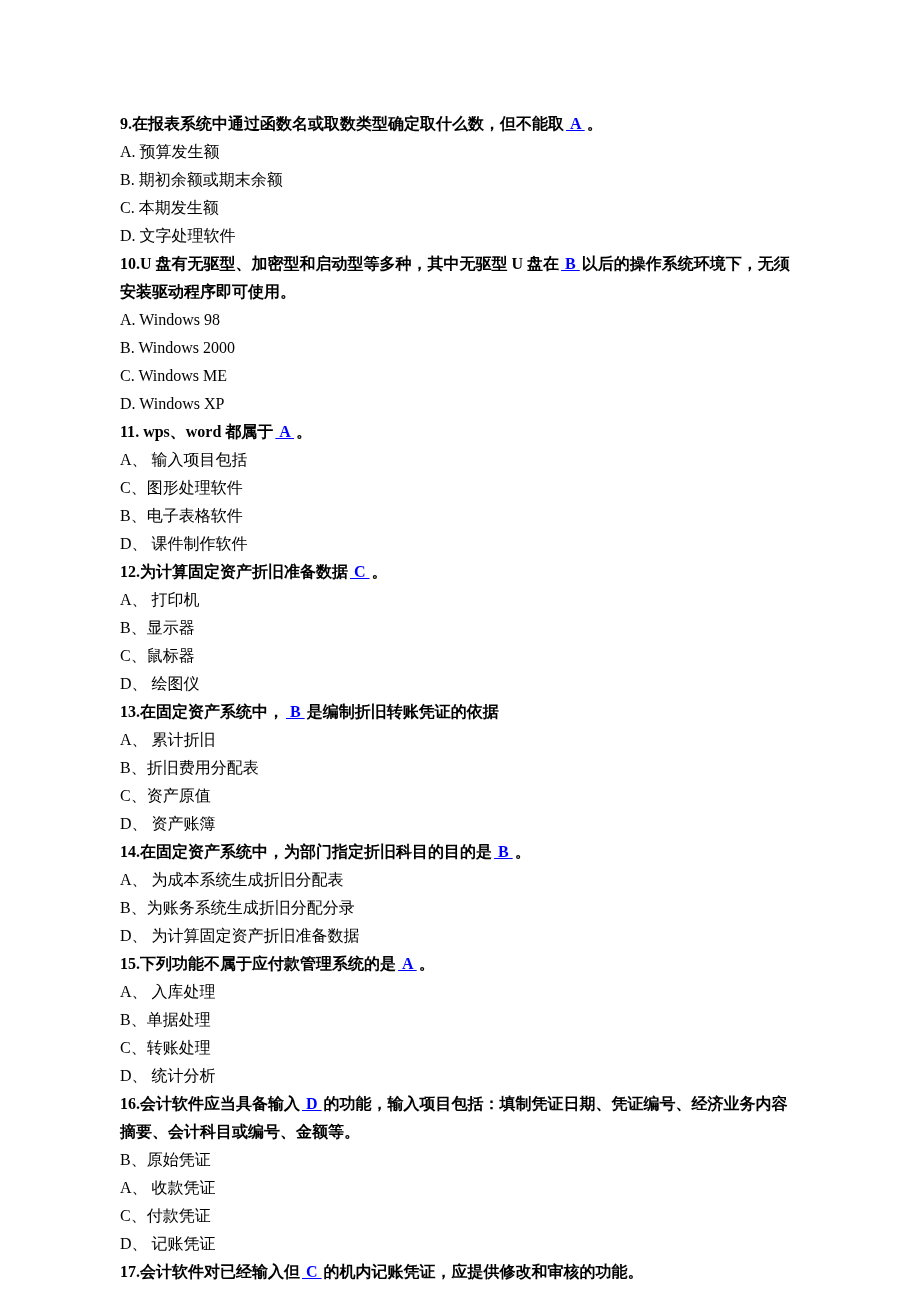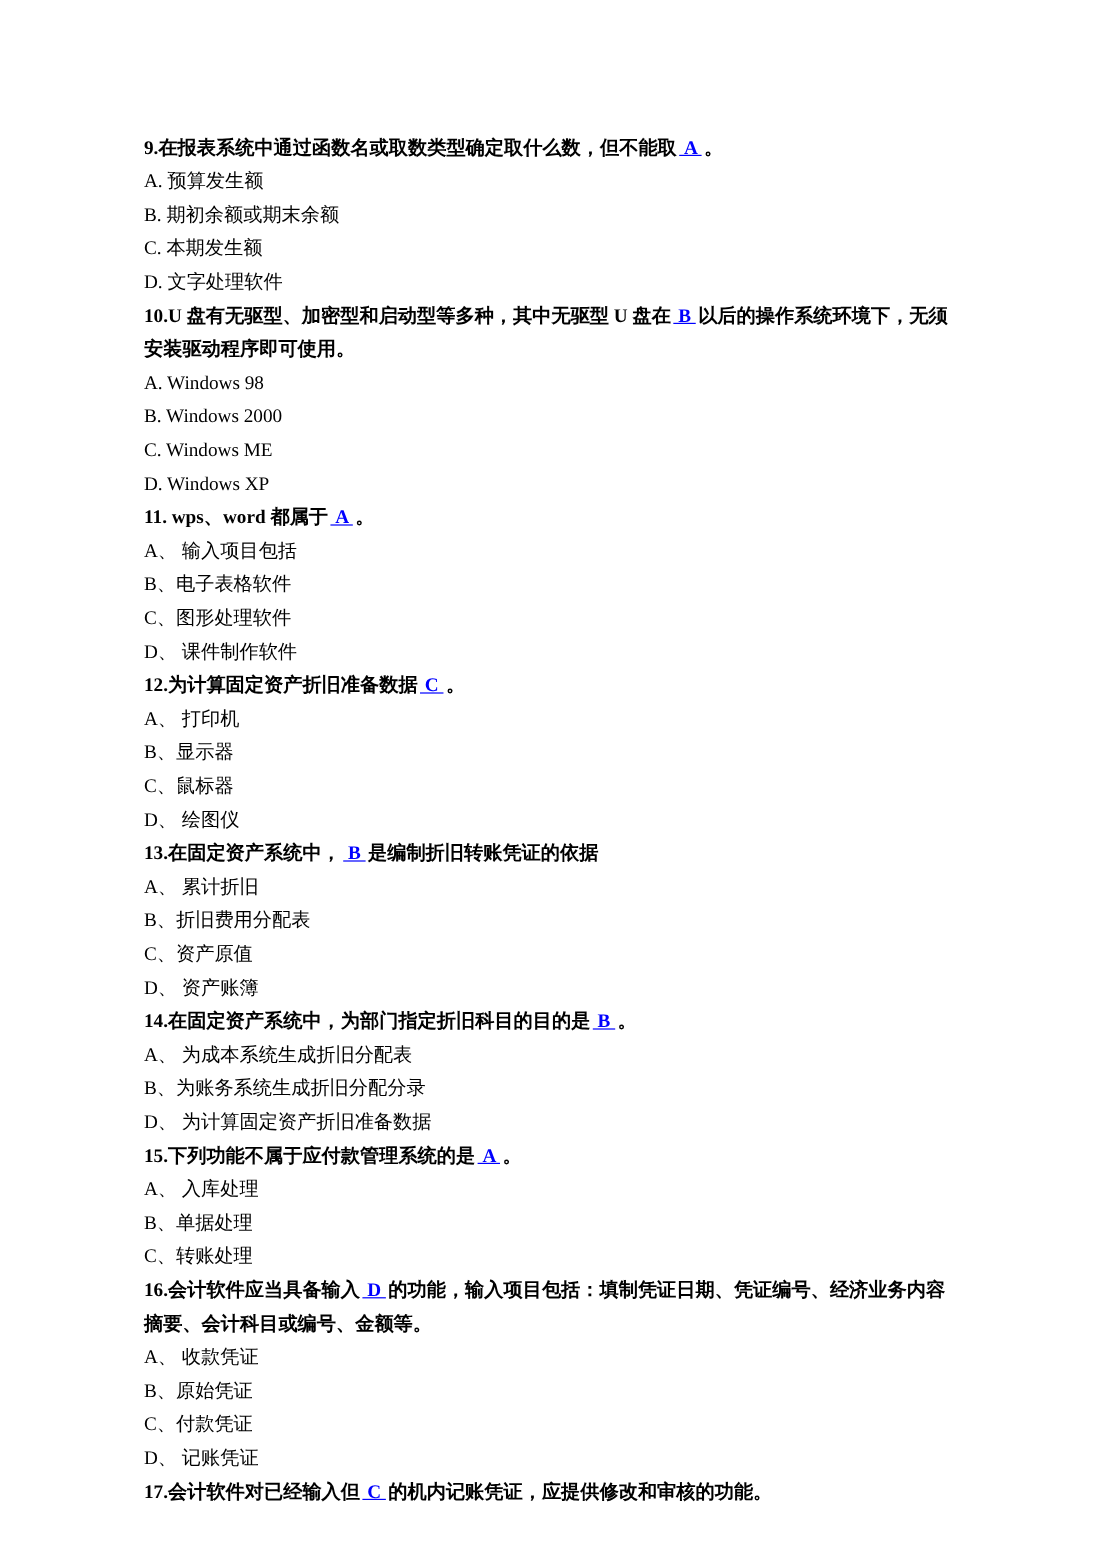--- a/index.html
+++ b/index.html
@@ -40,22 +40,22 @@
     <p class="q-stem"><span>10</span><span>.U 盘有无驱型、加密型和启动型等多种，其中无驱型 U 盘在</span><span class="blank">   B   </span><span>以后的操作系统环境下，无须安装驱动程序即可使用。</span></p>
     <div class="options">
       <p>A. Windows 98</p>
       <p>B. Windows 2000</p>
       <p>C. Windows ME</p>
       <p>D. Windows XP</p>
     </div>
     <p class="q-stem"><span>11</span><span>. wps、word 都属于</span><span class="blank">    A    </span><span>。</span></p>
     <div class="options">
       <p>A、 输入项目包括</p>
+      <p>C、图形处理软件</p>
       <p>B、电子表格软件</p>
-      <p>C、图形处理软件</p>
       <p>D、 课件制作软件</p>
     </div>
     <p class="q-stem"><span>12</span><span>.为计算固定资产折旧准备数据</span><span class="blank">    C     </span><span>。</span></p>
     <div class="options">
       <p>A、 打印机</p>
       <p>B、显示器</p>
       <p>C、鼠标器</p>
       <p>D、 绘图仪</p>
     </div>
     <p class="q-stem"><span>13</span><span>.在固定资产系统中，</span><span class="blank">   B    </span><span>是编制折旧转账凭证的依据</span></p>
@@ -69,22 +69,23 @@
     <div class="options">
       <p>A、 为成本系统生成折旧分配表</p>
       <p>B、为账务系统生成折旧分配分录</p>
       <p>D、 为计算固定资产折旧准备数据</p>
     </div>
     <p class="q-stem"><span>15</span><span>.下列功能不属于应付款管理系统的是</span><span class="blank">   A    </span><span>。</span></p>
     <div class="options">
       <p>A、 入库处理</p>
       <p>B、单据处理</p>
       <p>C、转账处理</p>
+      <p>D、 统计分析</p>
     </div>
     <p class="q-stem"><span>16</span><span>.会计软件应当具备输入</span><span class="blank">   D   </span><span>的功能，输入项目包括：填制凭证日期、凭证编号、经济业务内容摘要、会计科目或编号、金额等。</span></p>
     <div class="options">
+      <p>B、原始凭证</p>
       <p>A、 收款凭证</p>
-      <p>B、原始凭证</p>
       <p>C、付款凭证</p>
       <p>D、 记账凭证</p>
     </div>
     <p class="q-stem"><span>17</span><span>.会计软件对已经输入但</span><span class="blank">   C    </span><span>的机内记账凭证，应提供修改和审核的功能。</span></p>
   </div>
 
 </body></html>

